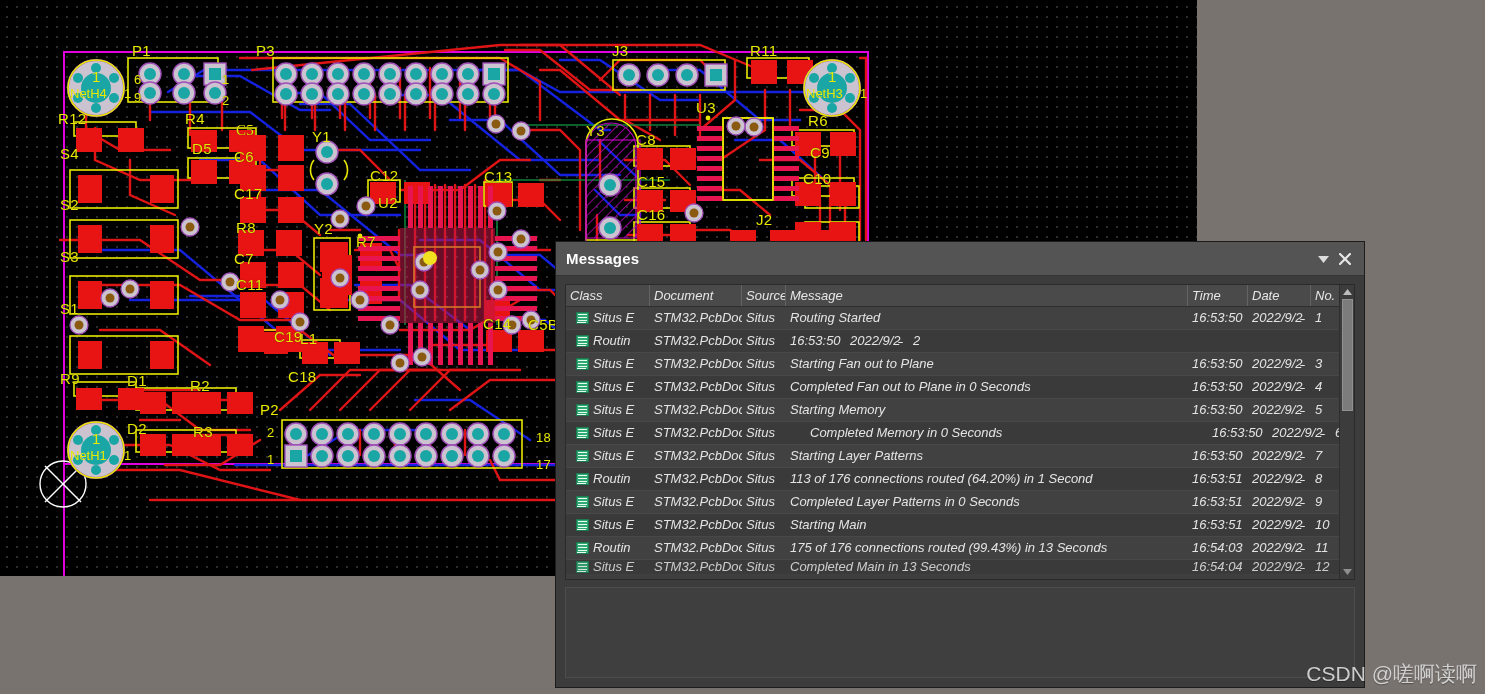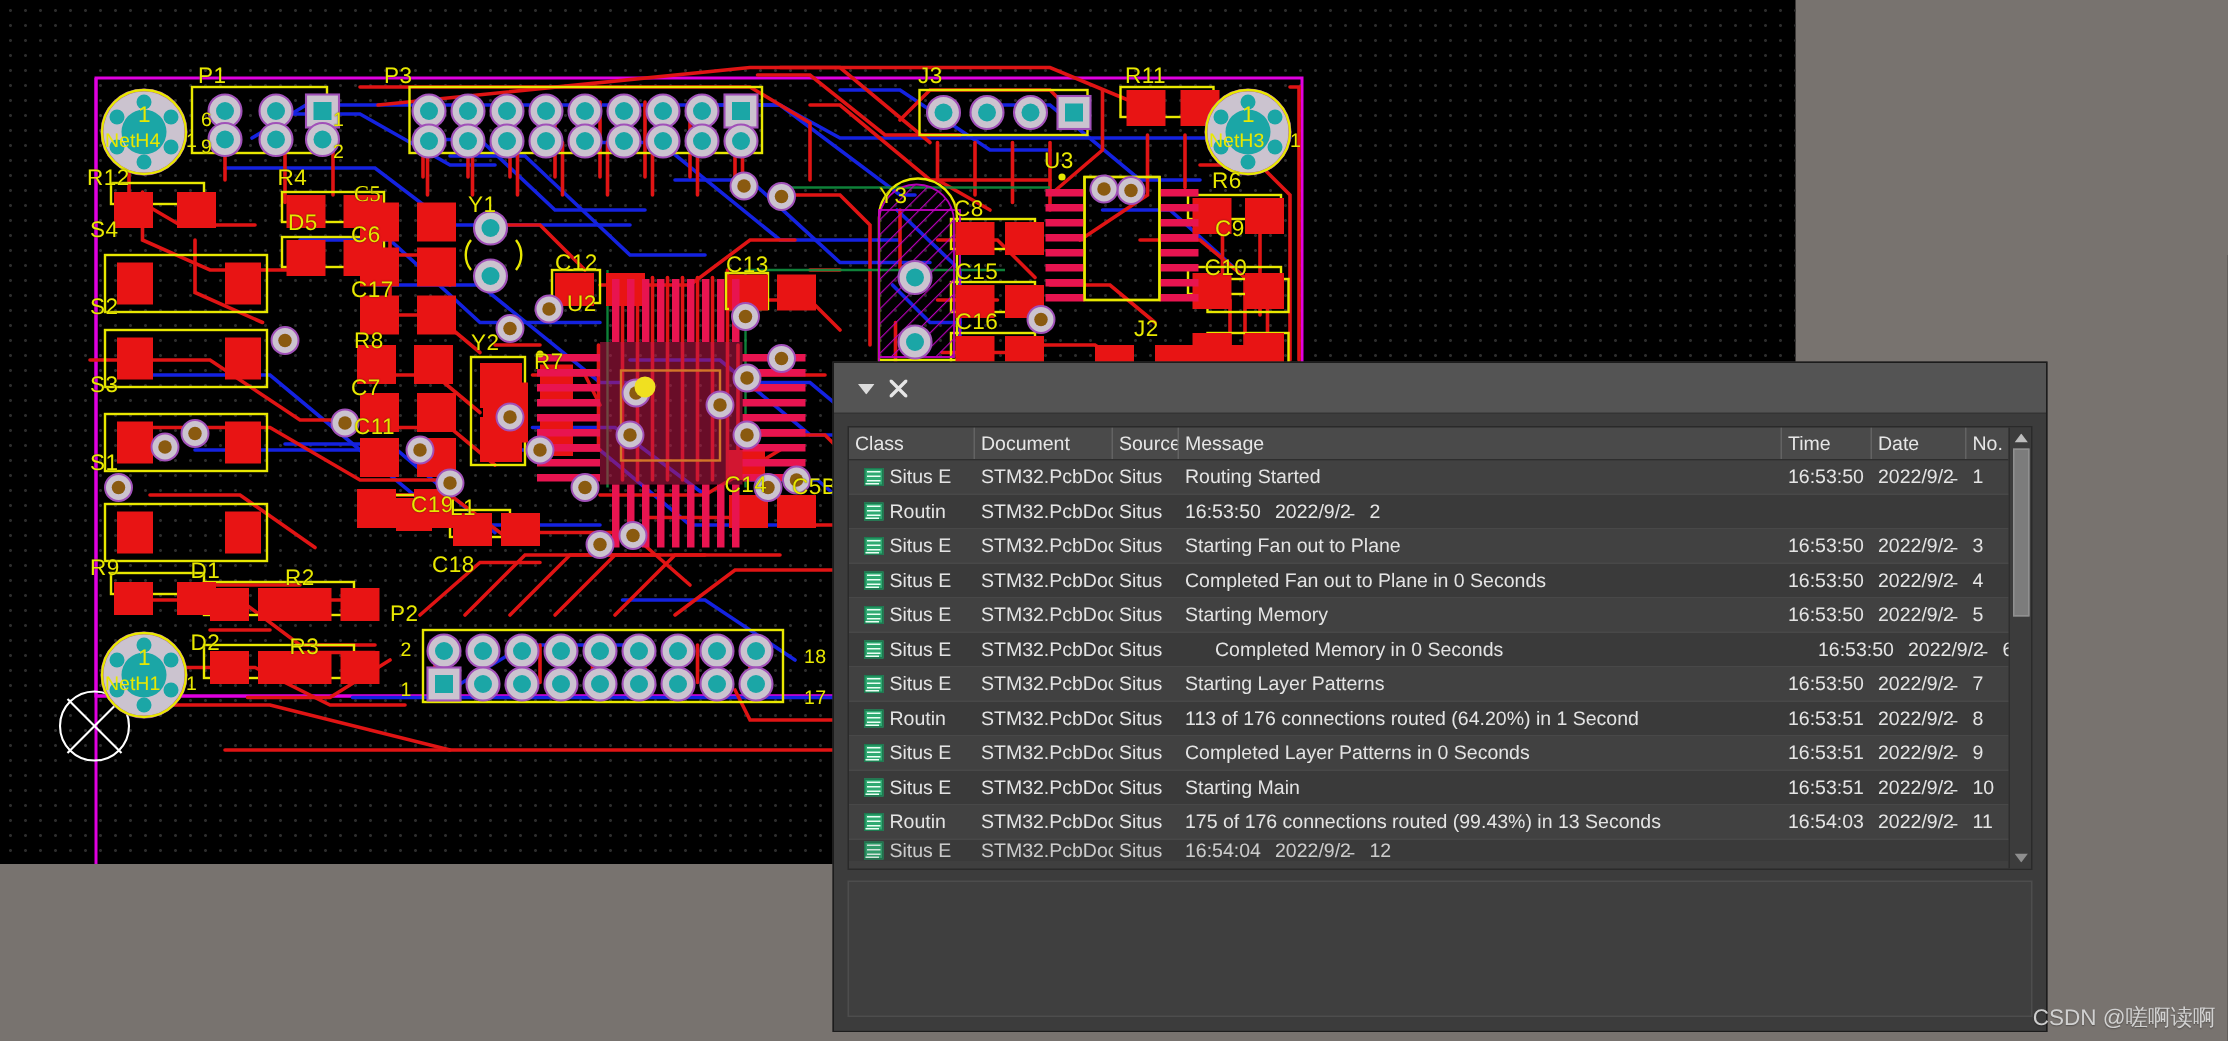--- a/index.html
+++ b/index.html
@@ -85,20 +85,21 @@
     user-select: none;
   }
   .titlebtn svg { display:block; }
 
   #msg-body {
     flex: 1;
     display: flex; flex-direction: column;
     padding: 8px 9px 9px 9px;
     background: #3c3c3c;
     min-height: 0;
+    font-style: italic;
   }
 
   #grid-wrap {
     border: 1px solid #2a2a2a;
     background: #3f3f3f;
     display: flex;
     height: 296px;
     flex: none;
     overflow: hidden;
   }
@@ -193,21 +194,21 @@
     border: 1px solid #4d4d4d;
     background: #3f3f3f;
     min-height: 0;
   }
 
   
   #watermark {
     position: absolute;
     right: 8px; bottom: 6px;
     color: #d9d9d9;
-    font-size: 15px;
+    font-size: 21px;
     font-family: "Liberation Sans", sans-serif;
     opacity: .92;
     pointer-events: none;
     white-space: nowrap;
     text-shadow: 0 1px 1px rgba(0,0,0,.35);
   }
 </style>
 </head>
 <body>
 
@@ -865,20 +866,21 @@
         <div class="nettxt" style="left: 860px; top: 86px;">1</div>
         <div class="nettxt" style="left: 70px; top: 448px;">NetH1</div>
         <div class="nettxt" style="left: 92px; top: 430px; font-size: 15px;">1</div>
         <div class="nettxt" style="left: 124px; top: 448px;">1</div>
       </div>
   </div>
 
   <div id="messages-window">
 
     <div id="msg-titlebar">
+      <div id="msg-title">Messages</div>
       <div class="titlebtn">
         <svg width="11" height="8" viewBox="0 0 11 8">
             <polygon points="0,1 11,1 5.5,8" fill="#dcdcdc"></polygon>
           </svg>
       </div>
       <div class="titlebtn">
         <svg width="12" height="12" viewBox="0 0 12 12">
           <path d="M1 1 L11 11 M11 1 L1 11" stroke="#e6e6e6" stroke-width="2.2" stroke-linecap="round"></path>
         </svg>
       </div>
@@ -1029,20 +1031,21 @@
                 <div class="cell" style="width: 63px;">2022/9/2̵</div>
                 <div class="cell" style="width: 38px;">11</div>
               </div>
               <div class="row even clipped">
                 <div class="cell cls" style="width: 84px;">
                   <span class="msgicon"></span>
                   <span>Situs E</span>
                 </div>
                 <div class="cell" style="width: 92px;">STM32.PcbDoс</div>
                 <div class="cell" style="width: 44px;">Situs</div>
+                <div class="cell" style="width: 402px;">Completed Main in 13 Seconds</div>
                 <div class="cell" style="width: 60px;">16:54:04</div>
                 <div class="cell" style="width: 63px;">2022/9/2̵</div>
                 <div class="cell" style="width: 38px;">12</div>
               </div>
             </div>
         </div>
 
         <div id="grid-scroll">
           <div class="sb-arrow">
             <svg width="9" height="6" viewBox="0 0 9 6">

